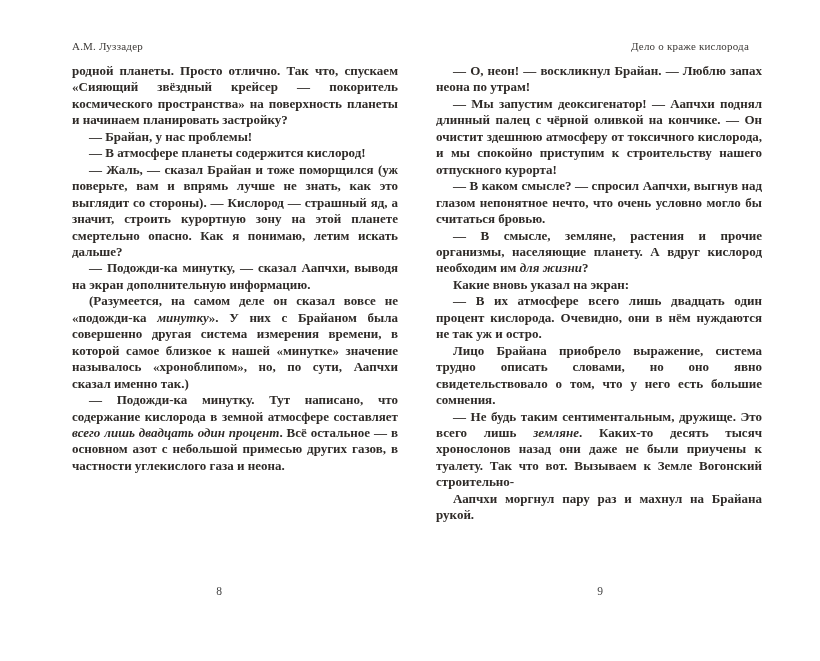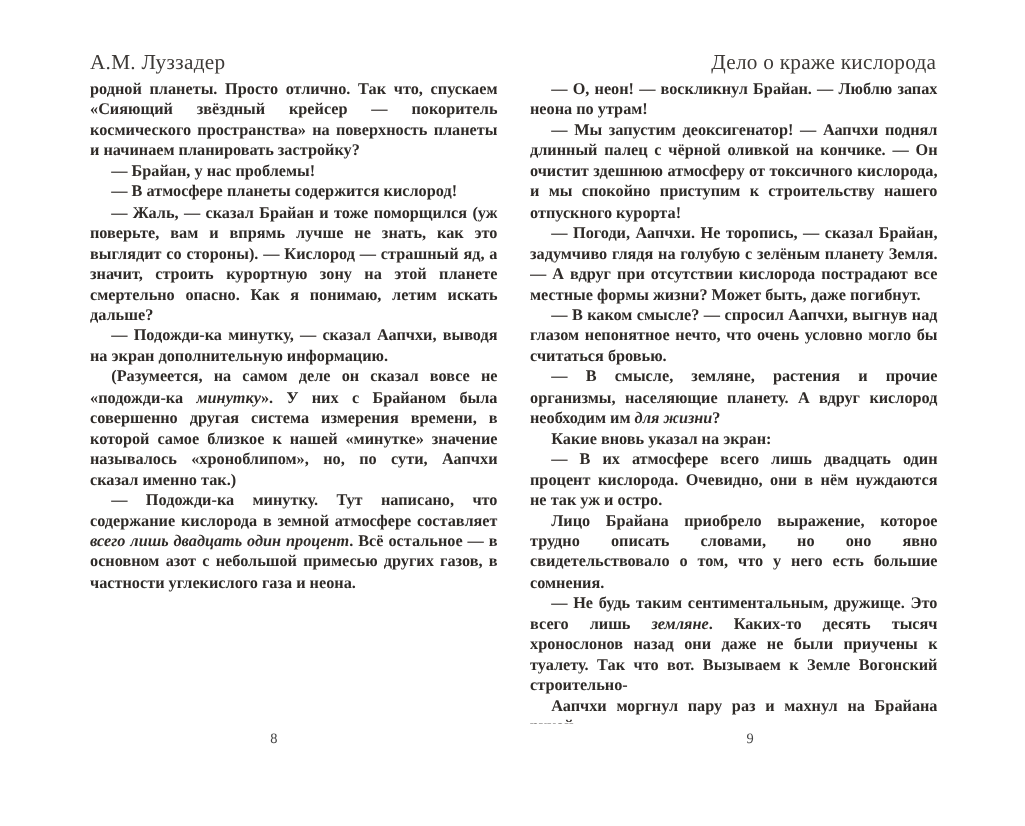--- a/index.html
+++ b/index.html
@@ -8,40 +8,40 @@
     width: 820px;
     height: 661px;
     background: #ffffff;
     font-family: "Liberation Serif", "DejaVu Serif", serif;
     color: #2f2b28;
     overflow: hidden;
   }
   .running-head {
     position: absolute;
     top: 40px;
-    font-size: 17px;
+    font-size: 11px;
     letter-spacing: 0.2px;
     color: #3c3936;
     white-space: nowrap;
   }
   .running-head.left { left: 72px; text-align: left; }
   .running-head.right { right: 71px; text-align: left; }
   .text-column {
     position: absolute;
     top: 63px;
     width: 326px;
     max-height: 516px;
     overflow: hidden;
     font-size: 13px;
     line-height: 16.45px;
     text-align: justify;
     font-weight: bold;
   }
   .text-column.left { left: 72px; }
-  .text-column.right { left: 424px; }
+  .text-column.right { left: 436px; }
   .para { margin: 0; text-indent: 17px; }
   .para.no-indent { text-indent: 0; }
   .run.it { font-style: italic; }
   .page-number {
     position: absolute;
     top: 585px;
     width: 30px;
     text-align: center;
     font-size: 11.5px;
     color: #444444;
@@ -64,26 +64,25 @@
       <p class="para"><span class="run">— В атмосфере планеты содержится кислород!</span></p>
       <p class="para"><span class="run">— Жаль, — сказал Брайан и тоже поморщился (уж поверьте, вам и впрямь лучше не знать, как это выглядит со стороны). — Кислород — страшный яд, а значит, строить курортную зону на этой планете смертельно опасно. Как я понимаю, летим искать дальше?</span></p>
       <p class="para"><span class="run">— Подожди-ка минутку, — сказал Аапчхи, выводя на экран дополнительную информацию.</span></p>
       <p class="para"><span class="run">(Разумеется, на самом деле он сказал вовсе не «подожди-ка </span><span class="run it">минутку</span><span class="run">». У них с Брайаном была совершенно другая система измерения времени, в которой самое близкое к нашей «минутке» значение называлось «хроноблипом», но, по сути, Аапчхи сказал именно так.)</span></p>
       <p class="para"><span class="run">— Подожди-ка минутку. Тут написано, что содержание кислорода в земной атмосфере составляет </span><span class="run it">всего лишь двадцать один процент</span><span class="run">. Всё остальное — в основном азот с небольшой примесью других газов, в частности углекислого газа и неона.</span></p>
     </div>
 
   <div class="text-column right">
       <p class="para"><span class="run">— О, неон! — воскликнул Брайан. — Люблю запах неона по утрам!</span></p>
       <p class="para"><span class="run">— Мы запустим деоксигенатор! — Аапчхи поднял длинный палец с чёрной оливкой на кончике. — Он очистит здешнюю атмосферу от токсичного кислорода, и мы спокойно приступим к строительству нашего отпускного курорта!</span></p>
-      <p class="para"><span class="run">— Погоди, Аапчхи. Не торопись, — сказал Брайан, задумчиво глядя на голубую с зелёным планету Земля. — А вдруг при отсутствии кислорода пострадают все местные формы жизни? Может быть, даже погибнут.</span></p>
       <p class="para"><span class="run">— В каком смысле? — спросил Аапчхи, выгнув над глазом непонятное нечто, что очень условно могло бы считаться бровью.</span></p>
       <p class="para"><span class="run">— В смысле, земляне, растения и прочие организмы, населяющие планету. А вдруг кислород необходим им </span><span class="run it">для жизни</span><span class="run">?</span></p>
       <p class="para"><span class="run">Какие вновь указал на экран:</span></p>
       <p class="para"><span class="run">— В их атмосфере всего лишь двадцать один процент кислорода. Очевидно, они в нём нуждаются не так уж и остро.</span></p>
-      <p class="para"><span class="run">Лицо Брайана приобрело выражение, которое трудно описать словами, но оно явно свидетельствовало о том, что у него есть большие сомнения.</span></p>
+      <p class="para"><span class="run">Лицо Брайана приобрело выражение, система трудно описать словами, но оно явно свидетельствовало о том, что у него есть большие сомнения.</span></p>
       <p class="para"><span class="run">— Не будь таким сентиментальным, дружище. Это всего лишь </span><span class="run it">земляне</span><span class="run">. Каких-то десять тысяч хронослонов назад они даже не были приучены к туалету. Так что вот. Вызываем к Земле Вогонский строительно-</span></p>
       <p class="para"><span class="run">Аапчхи моргнул пару раз и махнул на Брайана рукой.</span></p>
     </div>
 
   <div class="page-number left">8</div>
 
   <div class="page-number right">9</div>
 
 </div>
 

